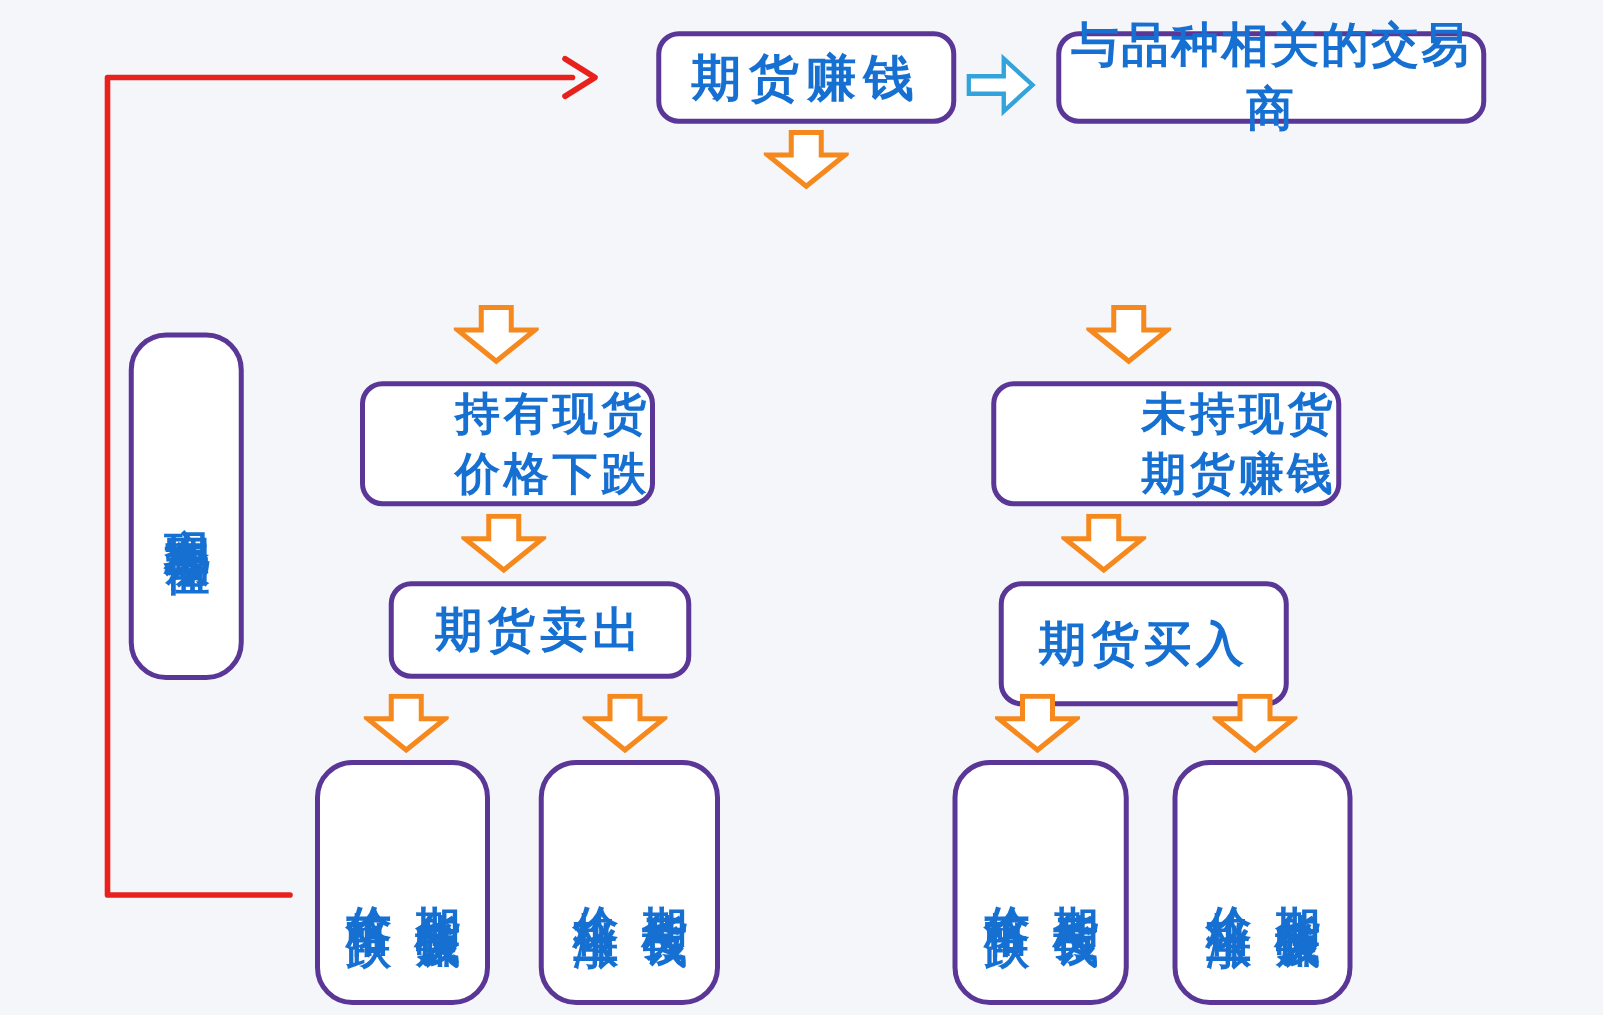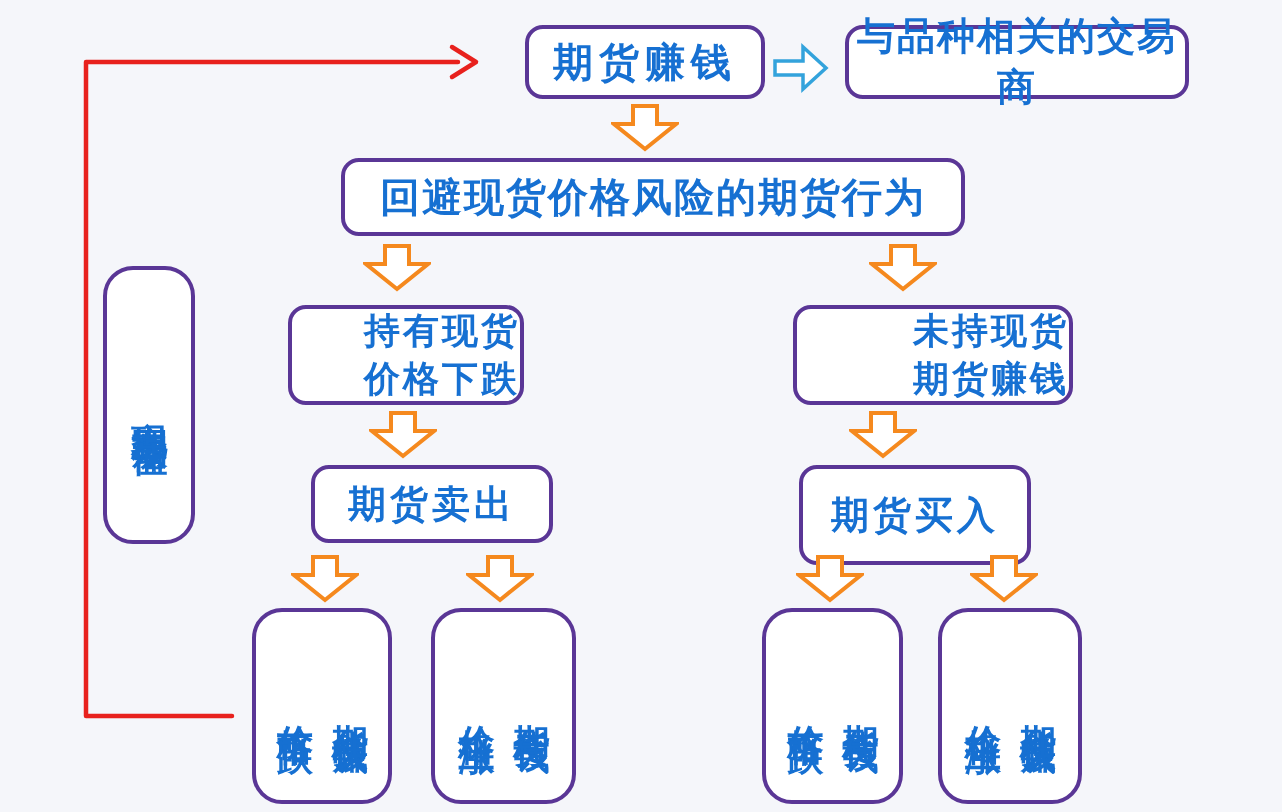--- a/index.html
+++ b/index.html
@@ -113,23 +113,20 @@
   </svg>
 
   <div class="node r16 pos-trader">
     <span>与品种相关的交易商</span>
   </div>
 
   <svg class="barrow arrow-down pos-d1" width="68" height="48" viewBox="0 0 68 48" xmlns="http://www.w3.org/2000/svg">
     <path d="M 22 2 H 46 V 20 H 65 L 34 45 L 3 20 H 22 Z"></path>
   </svg>
 
-  <div class="node r16 pos-avoid">
-    <span>回避现货价格风险的期货行为</span>
-  </div>
 
   <svg class="barrow arrow-down pos-d2" width="68" height="48" viewBox="0 0 68 48" xmlns="http://www.w3.org/2000/svg">
     <path d="M 22 2 H 46 V 20 H 65 L 34 45 L 3 20 H 22 Z"></path>
   </svg>
   <svg class="barrow arrow-down pos-d3" width="68" height="48" viewBox="0 0 68 48" xmlns="http://www.w3.org/2000/svg">
     <path d="M 22 2 H 46 V 20 H 65 L 34 45 L 3 20 H 22 Z"></path>
   </svg>
 
   <div class="node r16 pos-hold twoline">
     <span>

